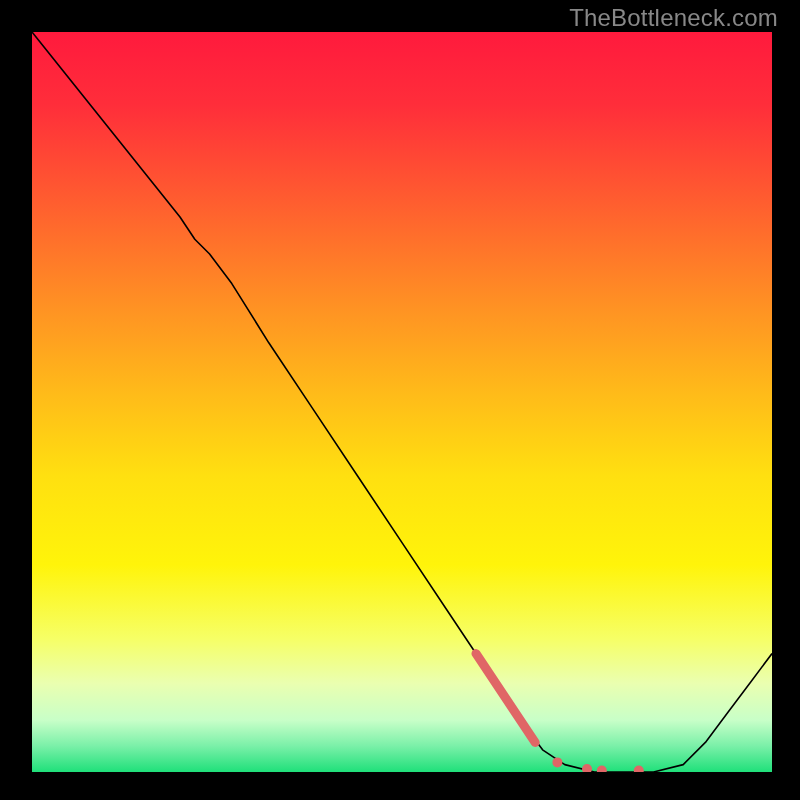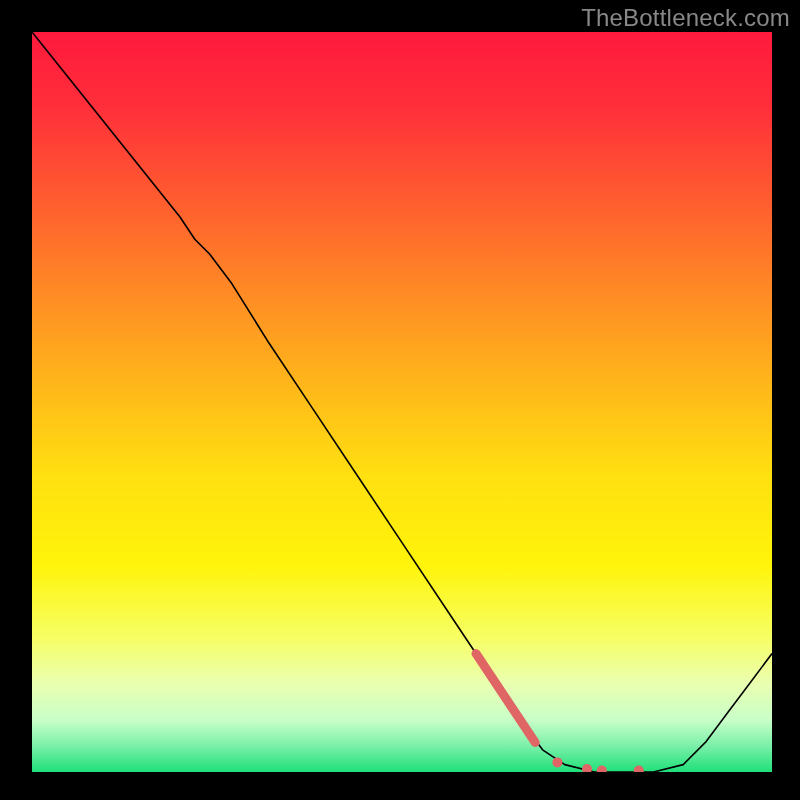--- a/index.html
+++ b/index.html
@@ -15,21 +15,21 @@
     position: absolute;
     left: 0;
     top: 0;
     width: 800px;
     height: 800px;
     background: #000;
   }
   .watermark {
     position: absolute;
     top: 4px;
-    right: 10px;
+    right: 22px;
     color: #888;
     font-size: 24px;
     letter-spacing: 0.2px;
     user-select: none;
   }
   .plot-wrap {
     position: absolute;
     left: 32px;
     top: 32px;
     width: 740px;

